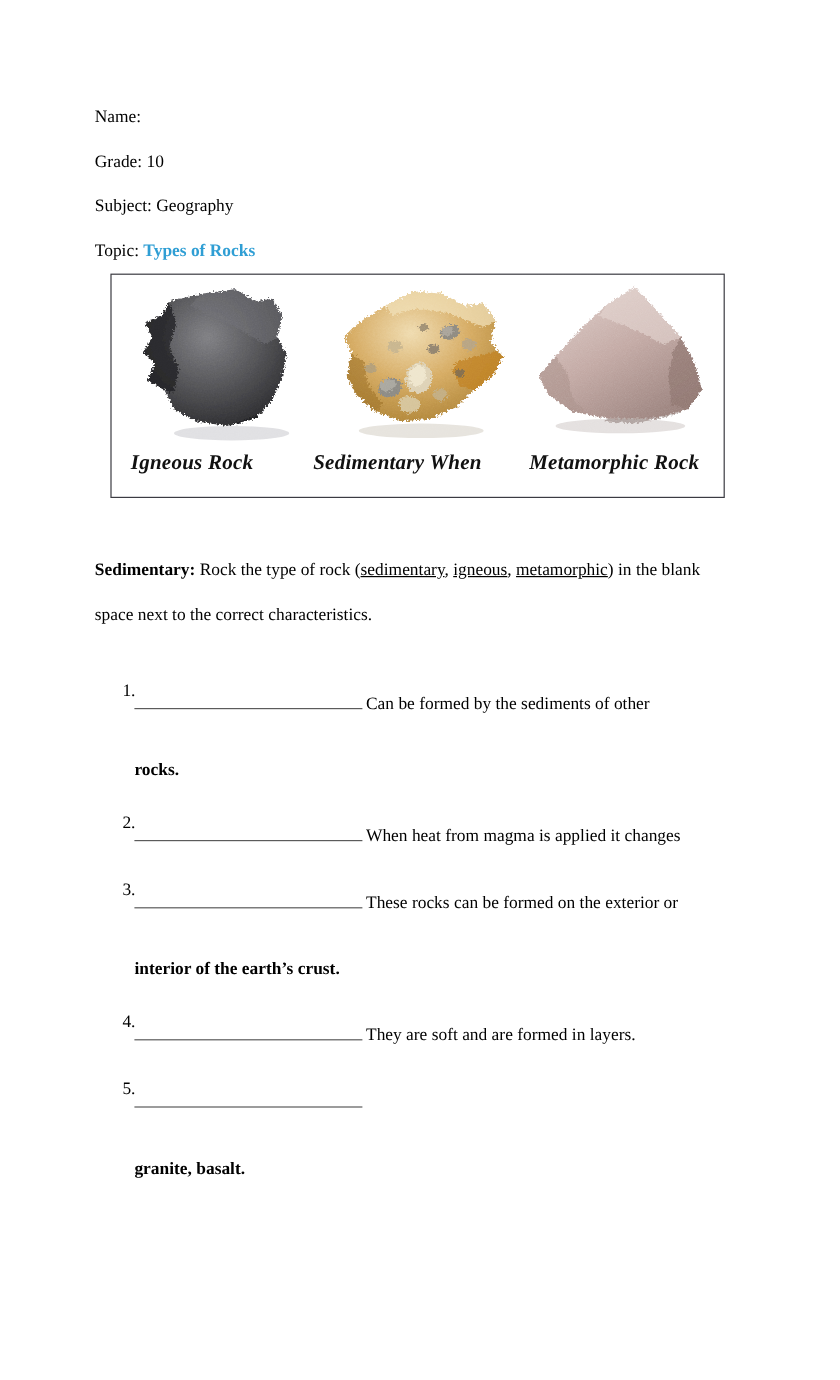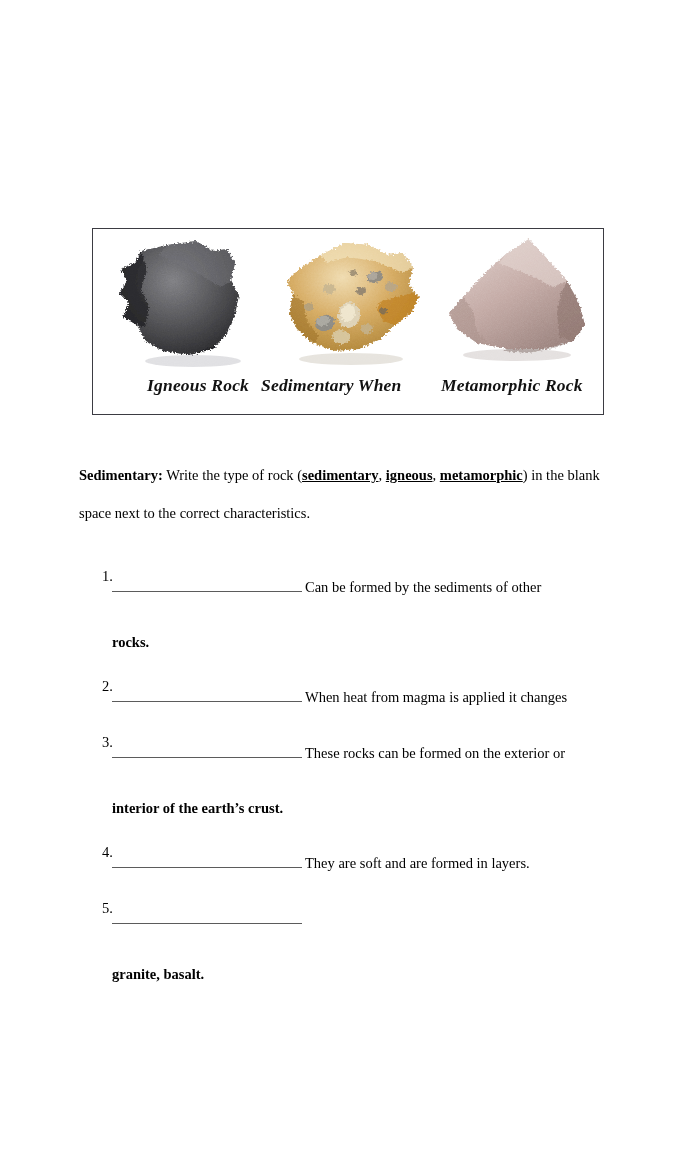--- a/index.html
+++ b/index.html
@@ -81,36 +81,36 @@
     position: absolute;
     top: 0;
     font-family: "Liberation Serif", "DejaVu Serif", serif;
     font-weight: bold;
     font-style: italic;
     font-size: 17.5px;
     letter-spacing: 0.2px;
     white-space: nowrap;
     color: #111111;
   }
-  .label-1 { left: 16px; margin-left: 38px;  }
+  .label-1 { left: 16px;  }
   .label-2 { left: 168px; }
   .label-3 { left: 348px; }
 
   
   .instructions {
     position: absolute;
     left: 79px;
     top: 456px;
     width: 540px;
     font-size: 14.5px;
     line-height: 38px;
   }
   .instructions b { font-weight: bold; }
   .instructions u.bu {
-    font-weight: bold;
+    font-weight: normal;
     text-decoration: underline;
     text-align: center;
   }
 
   
   .questions {
     position: absolute;
     left: 79px;
     top: 560px;
     width: 545px;
@@ -145,20 +145,38 @@
     display: block;
     line-height: 55px;
     font-weight: bold;
   }
 </style>
 </head>
 <body>
 
 <div class="page">
 
+  <div class="meta">
+    <div class="meta-line">
+      <span>Name:</span>
+      <span></span>
+    </div>
+    <div class="meta-line">
+      <span>Grade:</span>
+      <span>10</span>
+    </div>
+    <div class="meta-line">
+      <span>Subject:</span>
+      <span>Geography</span>
+    </div>
+    <div class="meta-line">
+      <span>Topic:</span>
+      <span class="topic-value">Types of Rocks</span>
+    </div>
+  </div>
 
   <div class="figure-frame">
 
     <div class="rocks-row">
 
       <div class="rock-cell cell-1">
         <svg width="168" height="148" viewBox="0 0 168 148" aria-hidden="true">
           <defs>
             <radialGradient id="ig-g" cx="45%" cy="35%" r="75%">
               <stop offset="0%" stop-color="#7e7e82"></stop>
@@ -291,21 +309,21 @@
     </div>
 
     <div class="labels-row">
       <div class="rock-label label-1">Igneous Rock</div>
       <div class="rock-label label-2">Sedimentary When</div>
       <div class="rock-label label-3">Metamorphic Rock</div>
     </div>
   </div>
 
   <div class="instructions">
-    <b>Sedimentary:</b><span> Write the type of rock (</span><u class="bu">sedimentary</u><span>, </span><u class="bu">igneous</u><span>, </span><u class="bu">metamorphic</u><span>) in the blank space next to the correct characteristics.</span>
+    <b>Sedimentary:</b><span> Rock the type of rock (</span><u class="bu">sedimentary</u><span>, </span><u class="bu">igneous</u><span>, </span><u class="bu">metamorphic</u><span>) in the blank space next to the correct characteristics.</span>
   </div>
 
   <div class="questions">
 
     <div class="q-item">
       <span class="q-num">1.</span>
       <div class="q-body">
         <span class="q-first">
           <span class="blank"></span><span>Can be formed by the sediments of other</span>
         </span>

